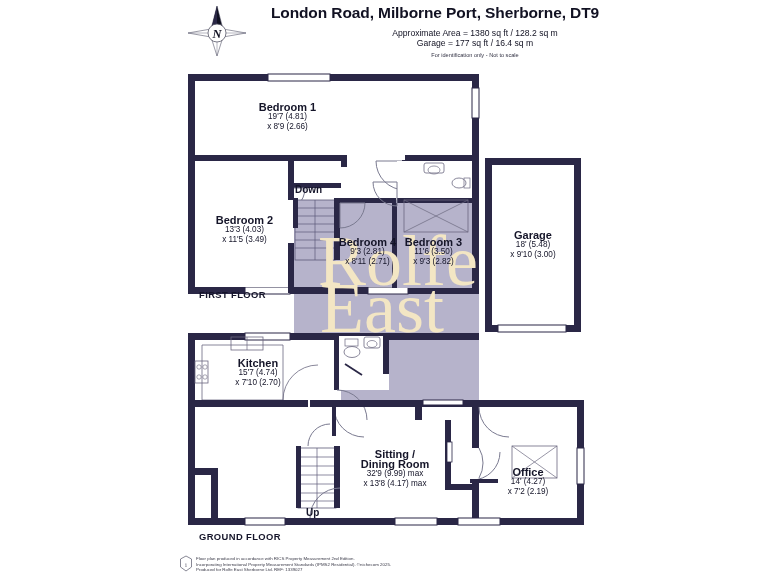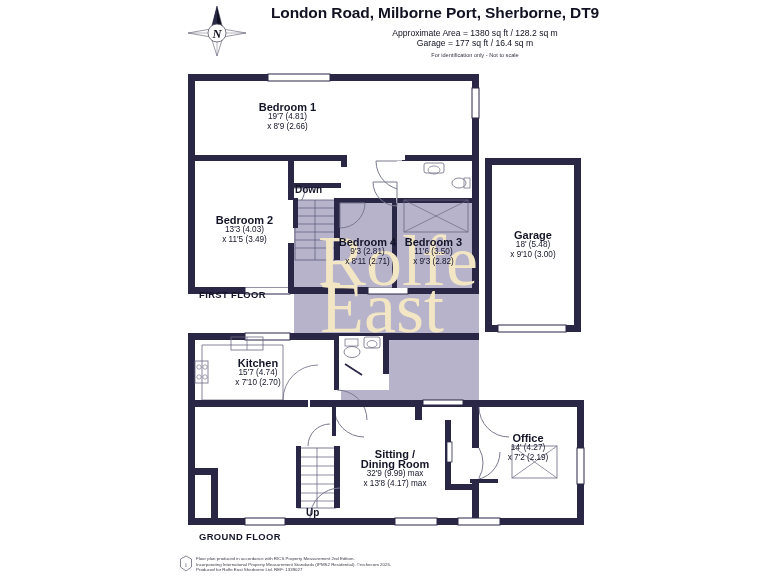--- a/index.html
+++ b/index.html
@@ -378,21 +378,21 @@
     <span class="rdim">x 7'10 (2.70)</span>
   </div>
 
   <div class="room" style="left:330px; top:449px; width:130px;">
     <span class="rname">Sitting /</span>
     <span class="rname">Dining Room</span>
     <span class="rdim">32'9 (9.99) max</span>
     <span class="rdim">x 13'8 (4.17) max</span>
   </div>
 
-  <div class="room" style="left:483px; top:433px; width:90px;">
+  <div class="room" style="left:483px; top:467px; width:90px;">
     <span class="rname">Office</span>
     <span class="rdim">14' (4.27)</span>
     <span class="rdim">x 7'2 (2.19)</span>
   </div>
 
   <div class="floor-label" style="left:187px; top:289px;">FIRST FLOOR</div>
   <div class="floor-label" style="left:187px; top:531px;">GROUND FLOOR</div>
 
   <div class="stair-label" style="left:295px; top:184px;">Down</div>
   <div class="stair-label" style="left:306px; top:507px;">Up</div>

